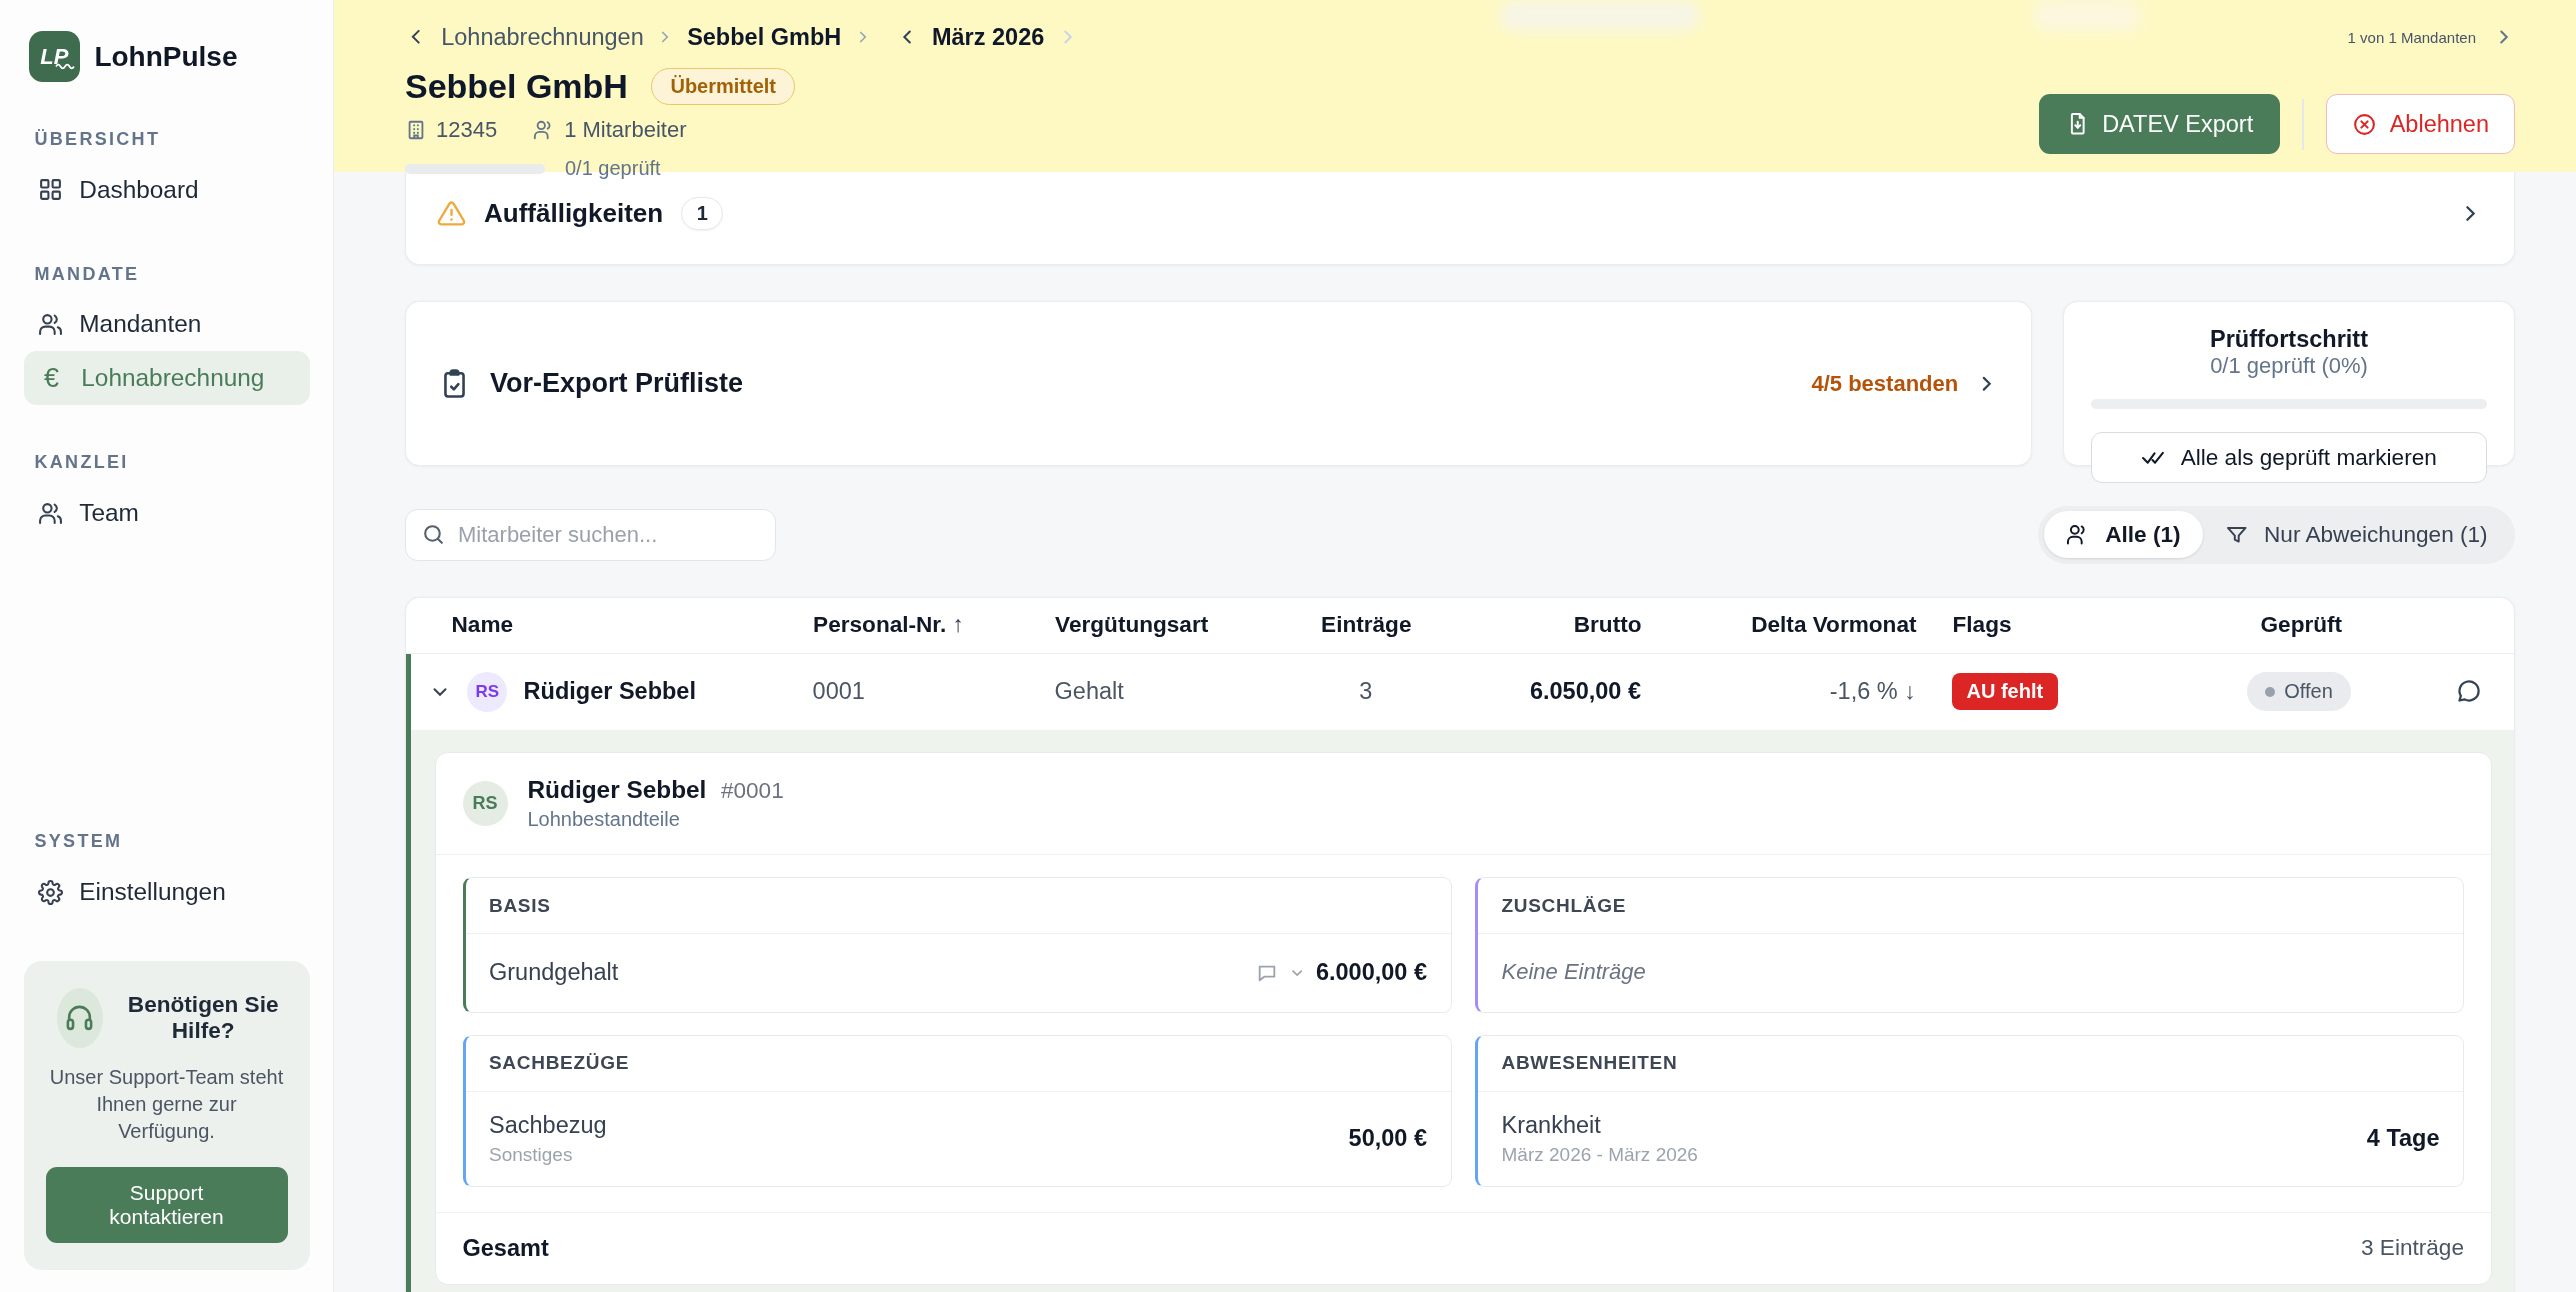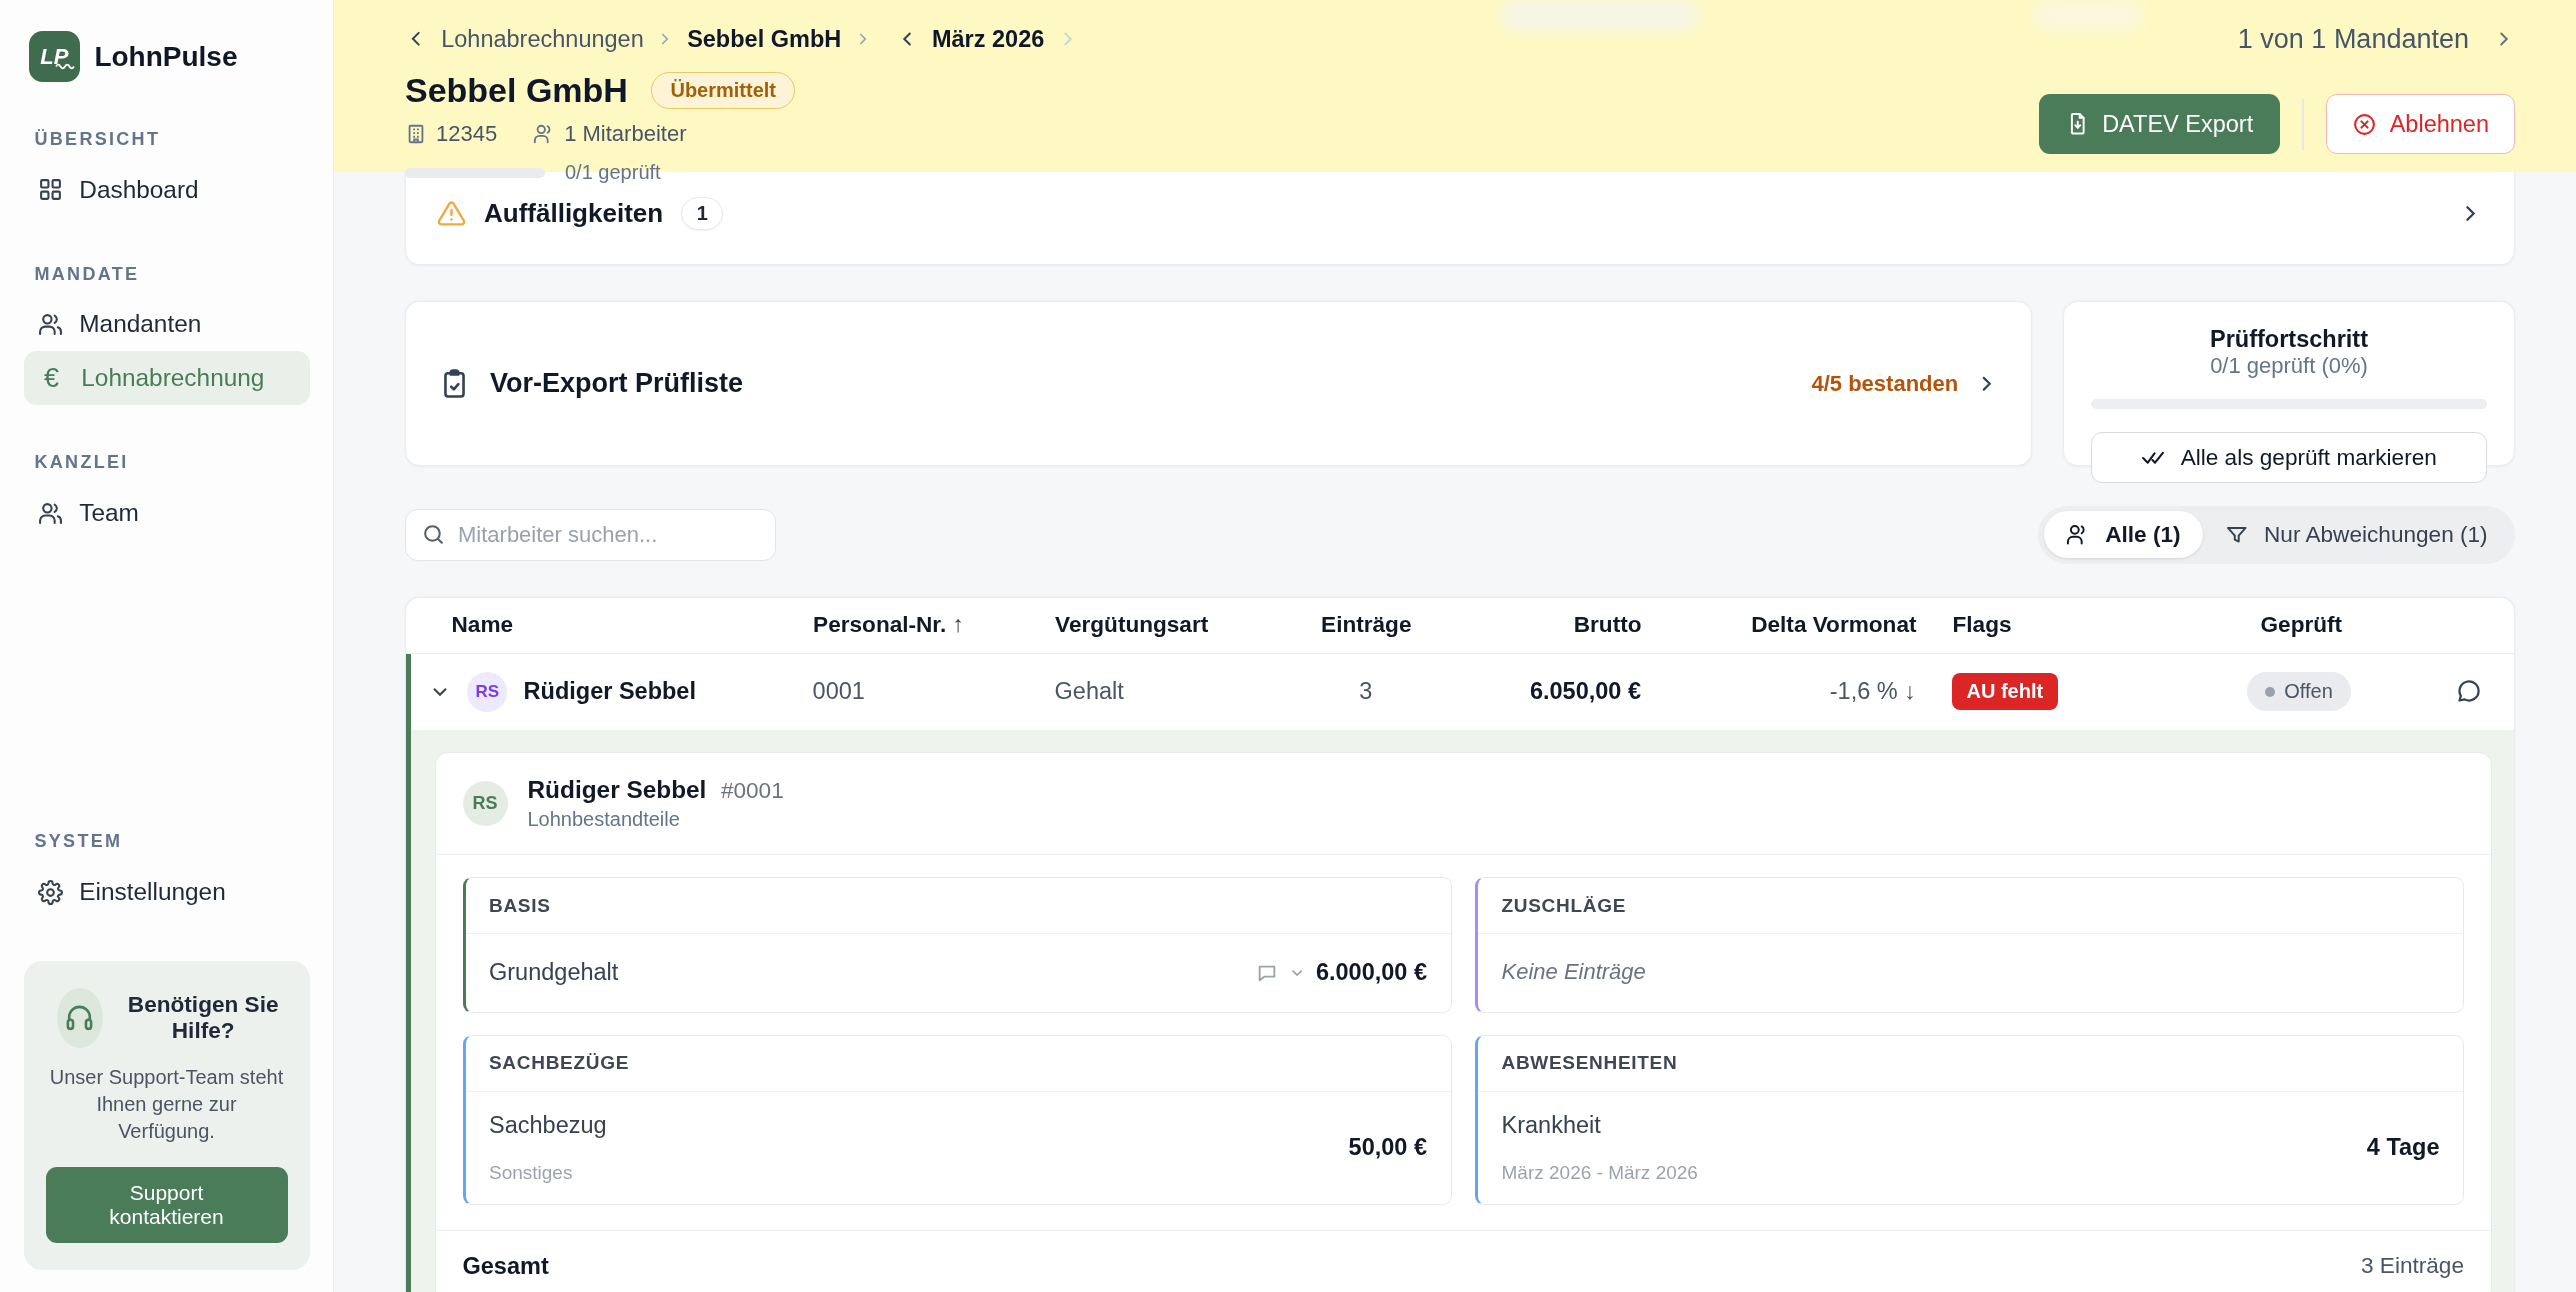--- a/index.html
+++ b/index.html
@@ -28,21 +28,21 @@
 
   
   .main { flex:1; position:relative; display:flex; flex-direction:column; overflow:hidden; }
   .topbar { position:relative; background:#fef9c3; height:172px; padding:0 61px 0 71px; z-index:3; }
   .blur-artifact { position:absolute; top:0; filter:blur(6.3px); opacity:.7; border-radius:14.5px; }
   .crumb-row { display:flex; align-items:center; gap:12.7px; padding-top:23.5px; font-size:23.5px; color:#475569; }
   .crumb-row .chev { display:flex; align-items:center; cursor:pointer; }
   .crumb-link { cursor:pointer; }
   .crumb-strong { font-weight:600; color:#0f172a; }
   .crumb-sep { color:#94a3b8; display:flex; align-items:center; }
-  .pager { margin-left:auto; display:flex; align-items:center; gap:24px; color:#475569; font-size:27px; }
+  .pager { margin-left:auto; display:flex; align-items:center; gap:17px; color:#475569; font-size:15px; }
   .title-row { display:flex; align-items:center; gap:23.5px; margin-top:16.3px; }
   .page-title { font-size:34px; font-weight:700; color:#0f172a; }
   .status-badge { font-size:20px; font-weight:600; color:#a16207; background:#fdf4d8; border:1.8px solid #e9c860; border-radius:903px; padding:6.3px 18px; }
   .meta-row { display:flex; align-items:center; gap:36px; margin-top:11px; color:#475569; font-size:22px; }
   .meta-item { display:flex; align-items:center; gap:9px;justify-content:space-between; }
   .progress-row { display:flex; align-items:center; gap:20px; margin-top:14.5px; }
   .mini-track { width:140px; height:10px; border-radius:5.4px; background:#e9ebed; }
   .mini-fill { height:100%; width:0%; border-radius:5.4px; background:#4a7c59; }
   .progress-text { font-size:20px; color:#64748b; }
   .header-actions { position:absolute; top:94px; right:61px; display:flex; align-items:center;margin-left:22px; }
@@ -111,21 +111,21 @@
   .dh-num { font-size:22.6px; color:#6b7280; }
   .dh-sub { font-size:20px; color:#64748b; margin-top:3.6px; }
   .sections { display:grid; grid-template-columns:1fr 1fr; gap:22px 23.5px; padding:22px 27px 25px 27px; }
   .section-card { background:#fff; border:0.9px solid #e7e9eb; border-radius:9px; overflow:hidden; }
   .section-card.acc-green { border-left:3.6px solid #4a7c59; }
   .section-card.acc-purple { border-left:3.6px solid #a78bfa; }
   .section-card.acc-blue { border-left:3.6px solid #64a5f6; }
   .sec-head { padding:16.3px 23.5px; font-size:19px; font-weight:700; letter-spacing:0.7px; color:#3f4754; border-bottom:0.9px solid #eef0f2; }
   .sec-row { display:flex; align-items:center; justify-content:space-between; padding:20px 23.5px; min-height:78px; }
   .sec-label { font-size:23.5px; color:#374151; }
-  .sec-sub { font-size:19px; color:#9ca3af; margin-top:23px; }
+  .sec-sub { font-size:19px; color:#9ca3af; margin-top:5px; }
   .sec-value { font-size:23.5px; font-weight:700; color:#111827; white-space:nowrap; }
   .sec-right { display:flex; align-items:center; gap:11px; }
   .sec-empty { font-size:22px; font-style:italic; color:#6b7280; padding:25px 23.5px; }
   .mini-icon { color:#9aa3ad; display:flex; align-items:center; }
   .detail-foot { display:flex; align-items:center; justify-content:space-between; border-top:0.9px solid #eef0f2; padding:22px 27px; }
   .total-label { font-size:23.5px; font-weight:700; color:#111827; }
   .total-value { font-size:22.6px; color:#4b5563; }
 </style>
 </head>
 <body>

